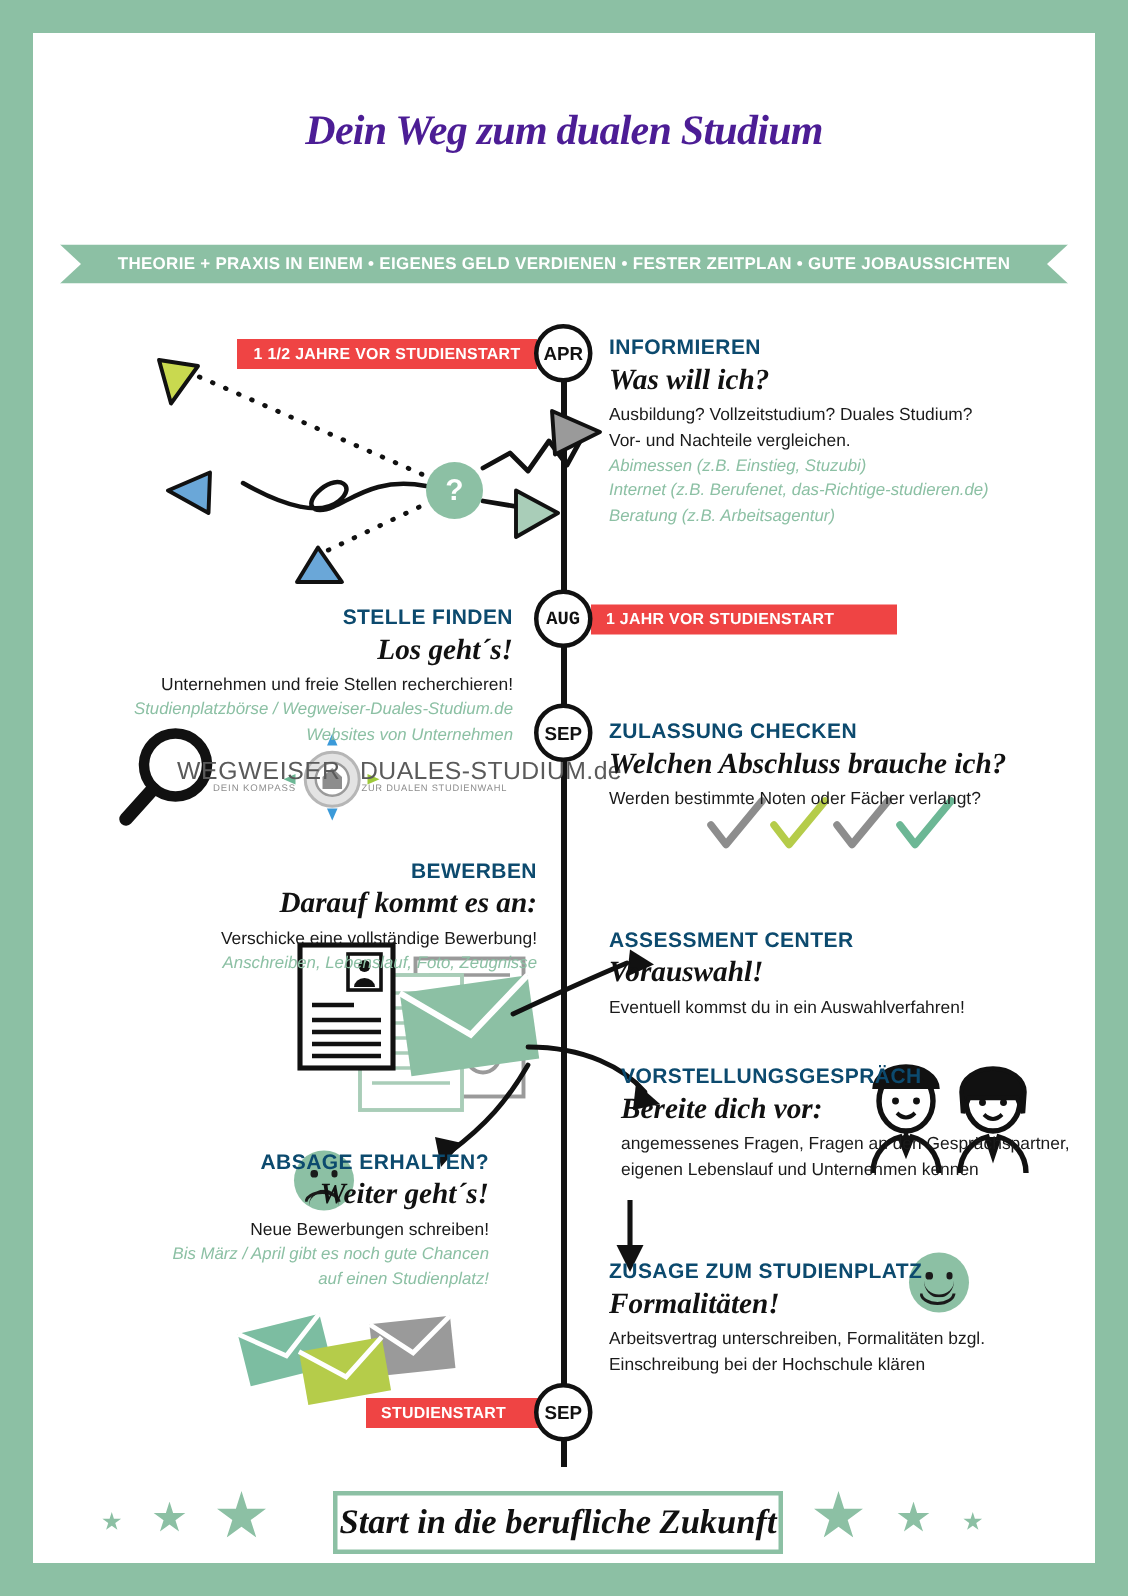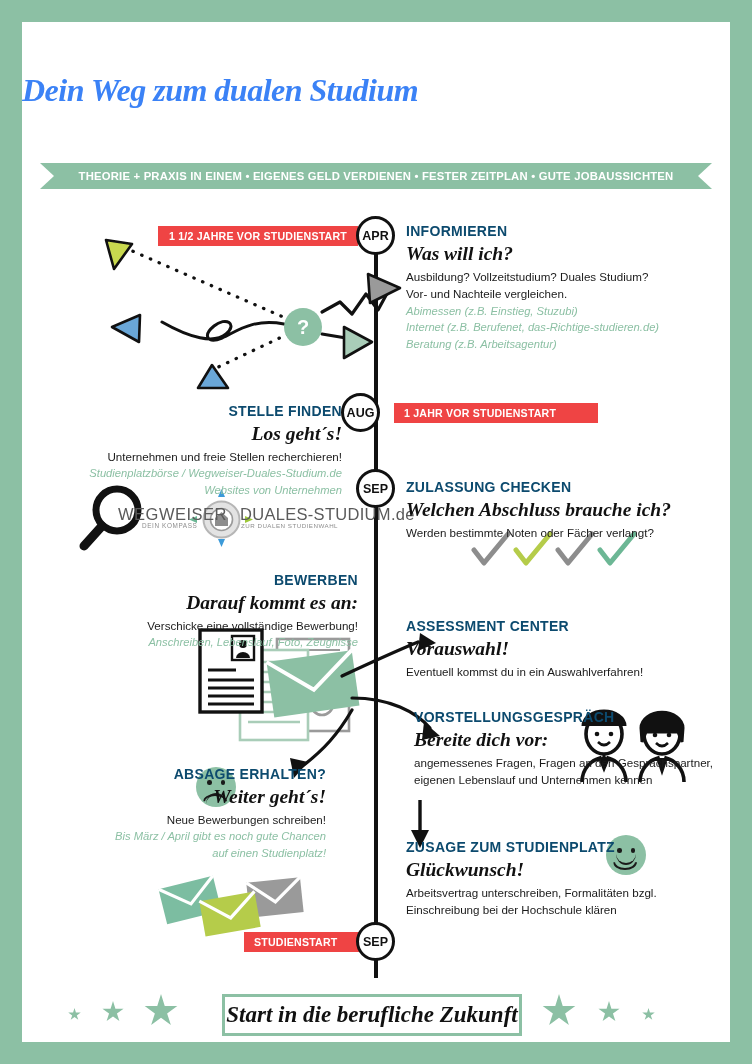--- a/index.html
+++ b/index.html
@@ -18,25 +18,25 @@
     position: absolute;
     left: 22px; top: 22px;
     width: 708px; height: 1020px;
     background: #ffffff;
     overflow: hidden;
   }
 
   
   .title {
     position: absolute; left: 0; top: 50px; width: 708px;
-    text-align: left;
+    text-align: center;
     font-family: "Liberation Serif", serif;
     font-weight: bold; font-style: italic;
-    font-size: 32px; letter-spacing: -0.5px;
-    color: #3b82f6;
+    font-size: 28px; letter-spacing: -0.5px;
+    color: #4c1d95;
     white-space: nowrap;
   }
 
   
   .ribbon {
     position: absolute; left: 18px; top: 141px;
     width: 672px; height: 26px;
     background: #8cc0a4;
     color: #ffffff;
     display: flex; align-items: center; justify-content: center;
@@ -291,21 +291,21 @@
       <polygon points="-3,16 -3,23 -11,19.5" fill="#6cb795"></polygon>
       <polygon points="45,16 45,23 53,19.5" fill="#9ec93a"></polygon>
       <circle cx="21.5" cy="19.5" r="18" fill="#e3e3e3" stroke="#b6b6b6" stroke-width="2"></circle>
       <circle cx="21.5" cy="19.5" r="11" fill="#ffffff" stroke="#9a9a9a" stroke-width="1.6"></circle>
       <rect x="15" y="18" width="13" height="8" fill="#8d8d8d"></rect>
       <polygon points="21.5,12 15,18 28,18" fill="#8d8d8d"></polygon>
     </g>
   </svg>
 
   <div class="node" style="left:334px; top:194px;">APR</div>
-  <div class="node" style="left:319px; top:371px;">AUG</div>
+  <div class="node" style="left:334px; top:371px;font-family:Liberation Mono, monospace;">AUG</div>
   <div class="node" style="left:334px; top:447px;">SEP</div>
   <div class="node" style="left:334px; top:900px;">SEP</div>
 
   <div class="tagbar" style="left:136px; top:204px; width:200px; justify-content:center;">1 1/2 JAHRE VOR STUDIENSTART</div>
   <div class="tagbar" style="left:372px; top:381px; width:204px;">1 JAHR VOR STUDIENSTART</div>
   <div class="tagbar" style="left:222px; top:910px; width:118px;">STUDIENSTART</div>
 
   <div class="qcircle">?</div>
 
   <div class="blk" style="left:384px; top:201px; width:300px;">
@@ -374,21 +374,21 @@
     <div class="note">auf einen Studienplatz!</div>
   </div>
 
   <div class="face" style="left:584px; top:813px;">
     <span class="eye l"></span>
     <span class="eye r"></span>
     <span class="mouth-happy"></span>
   </div>
   <div class="blk" style="left:384px; top:817px; width:310px;">
     <div class="kicker">ZUSAGE ZUM STUDIENPLATZ</div>
-    <div class="head">Glückwunsch!</div>
+    <div class="head">Formalitäten!</div>
     <div class="body">Arbeitsvertrag unterschreiben, Formalitäten bzgl.</div>
     <div class="body" style="margin-top:0;">Einschreibung bei der Hochschule klären</div>
   </div>
 
   <div class="star" style="left:46px; top:986px; width:13px; height:13px;"></div>
   <div class="star" style="left:80px; top:979px; width:22px; height:22px;"></div>
   <div class="star" style="left:122px; top:972px; width:34px; height:34px;"></div>
 
   <div class="footbox">Start in die berufliche Zukunft</div>
 

